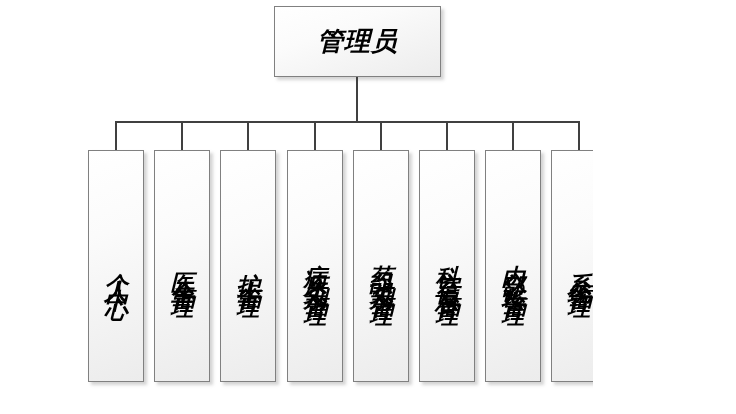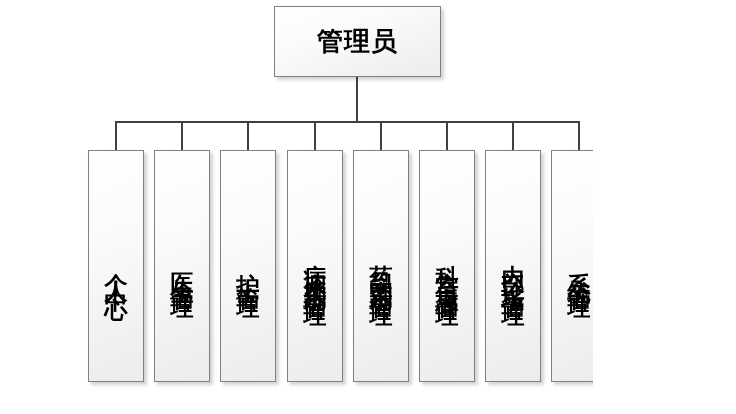--- a/index.html
+++ b/index.html
@@ -13,20 +13,21 @@
   * { margin: 0; padding: 0; box-sizing: border-box; }
   html, body { background: var(--bg); }
   body { font-family: "DejaVu Sans", "Liberation Sans", sans-serif; }
 
   .canvas {
     position: relative;
     width: 593px;
     height: 414px;
     background: var(--bg);
     overflow: hidden;
+    font-style: italic;
   }
 
   .node {
     position: absolute;
     background: linear-gradient(160deg, #ffffff 0%, var(--box-fill-top) 35%, var(--box-fill-bottom) 100%);
     border: 1px solid var(--box-border);
     box-shadow: 3px 3px 3px rgba(160,160,160,0.45);
     display: flex;
     align-items: center;
     justify-content: center;

